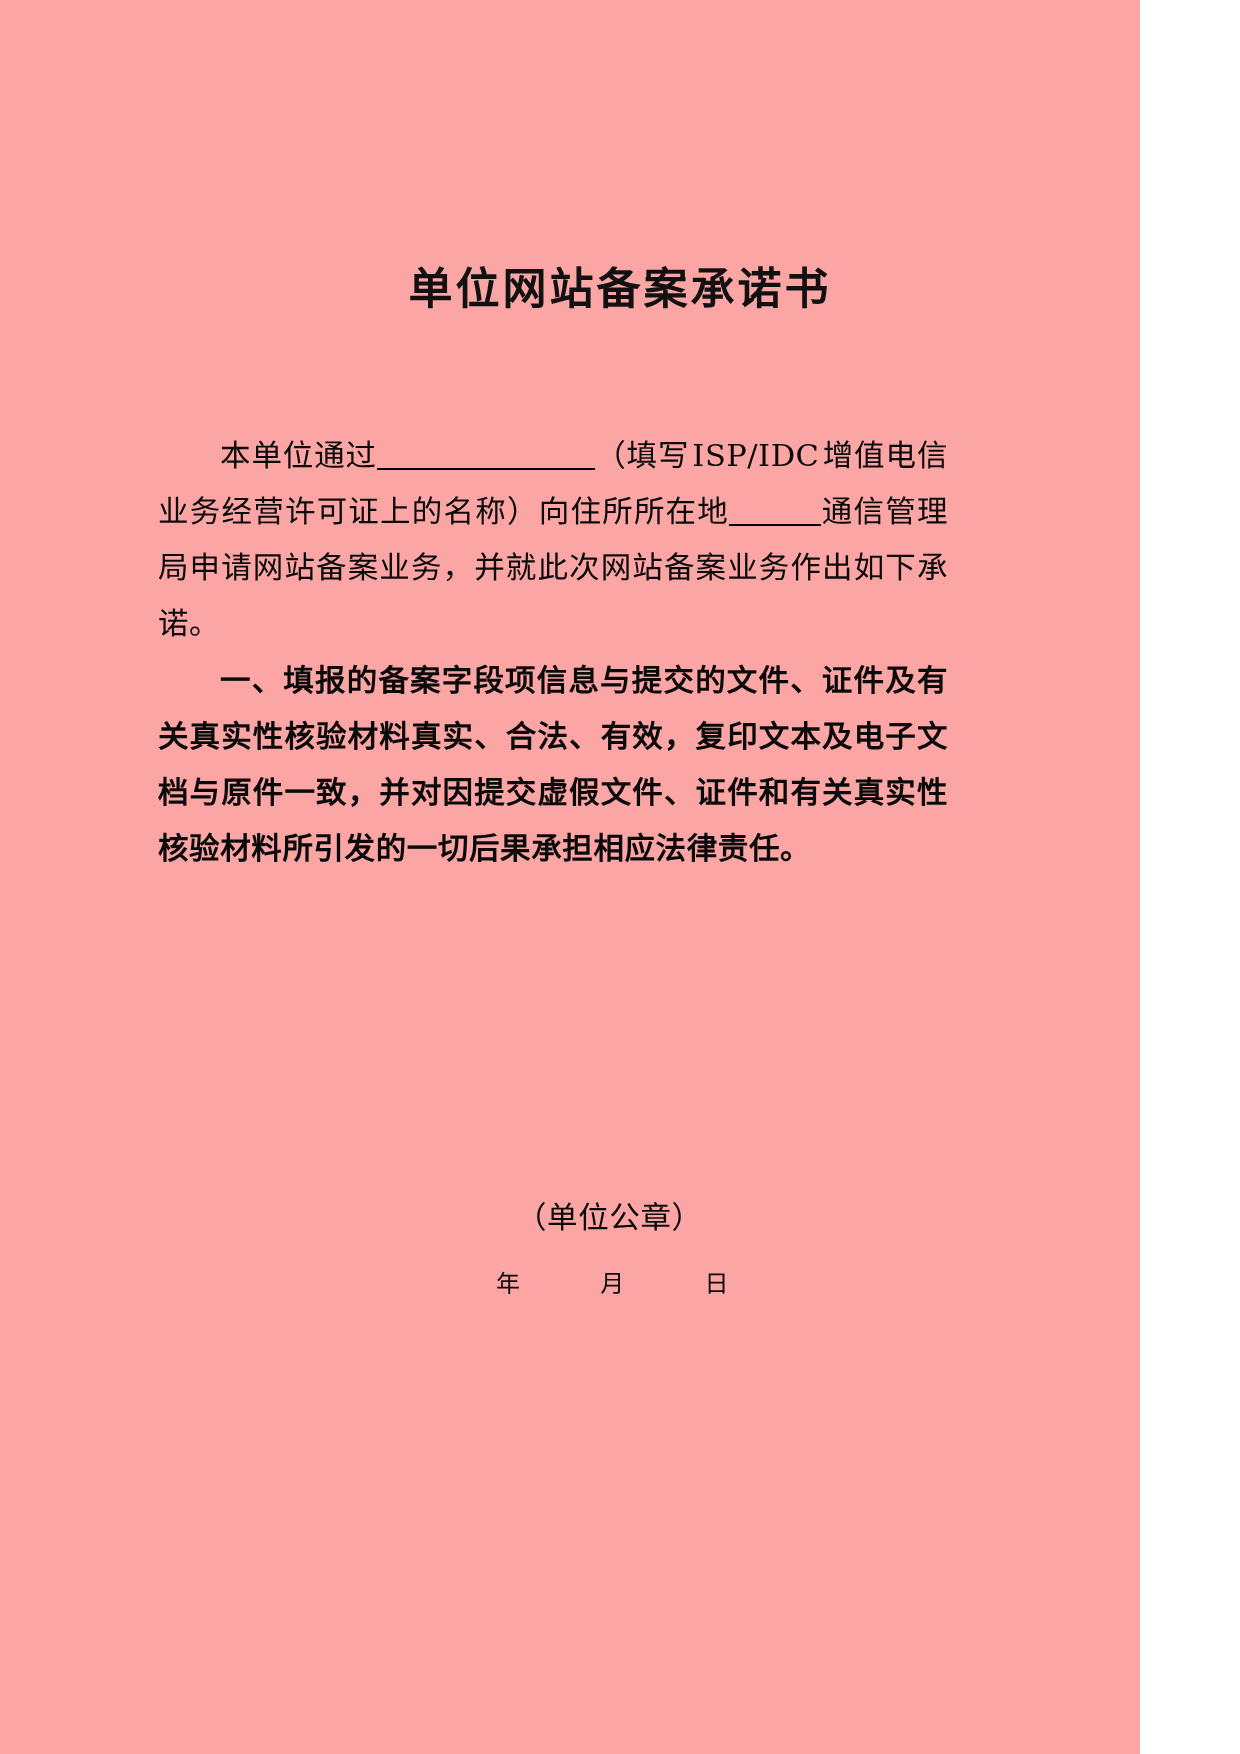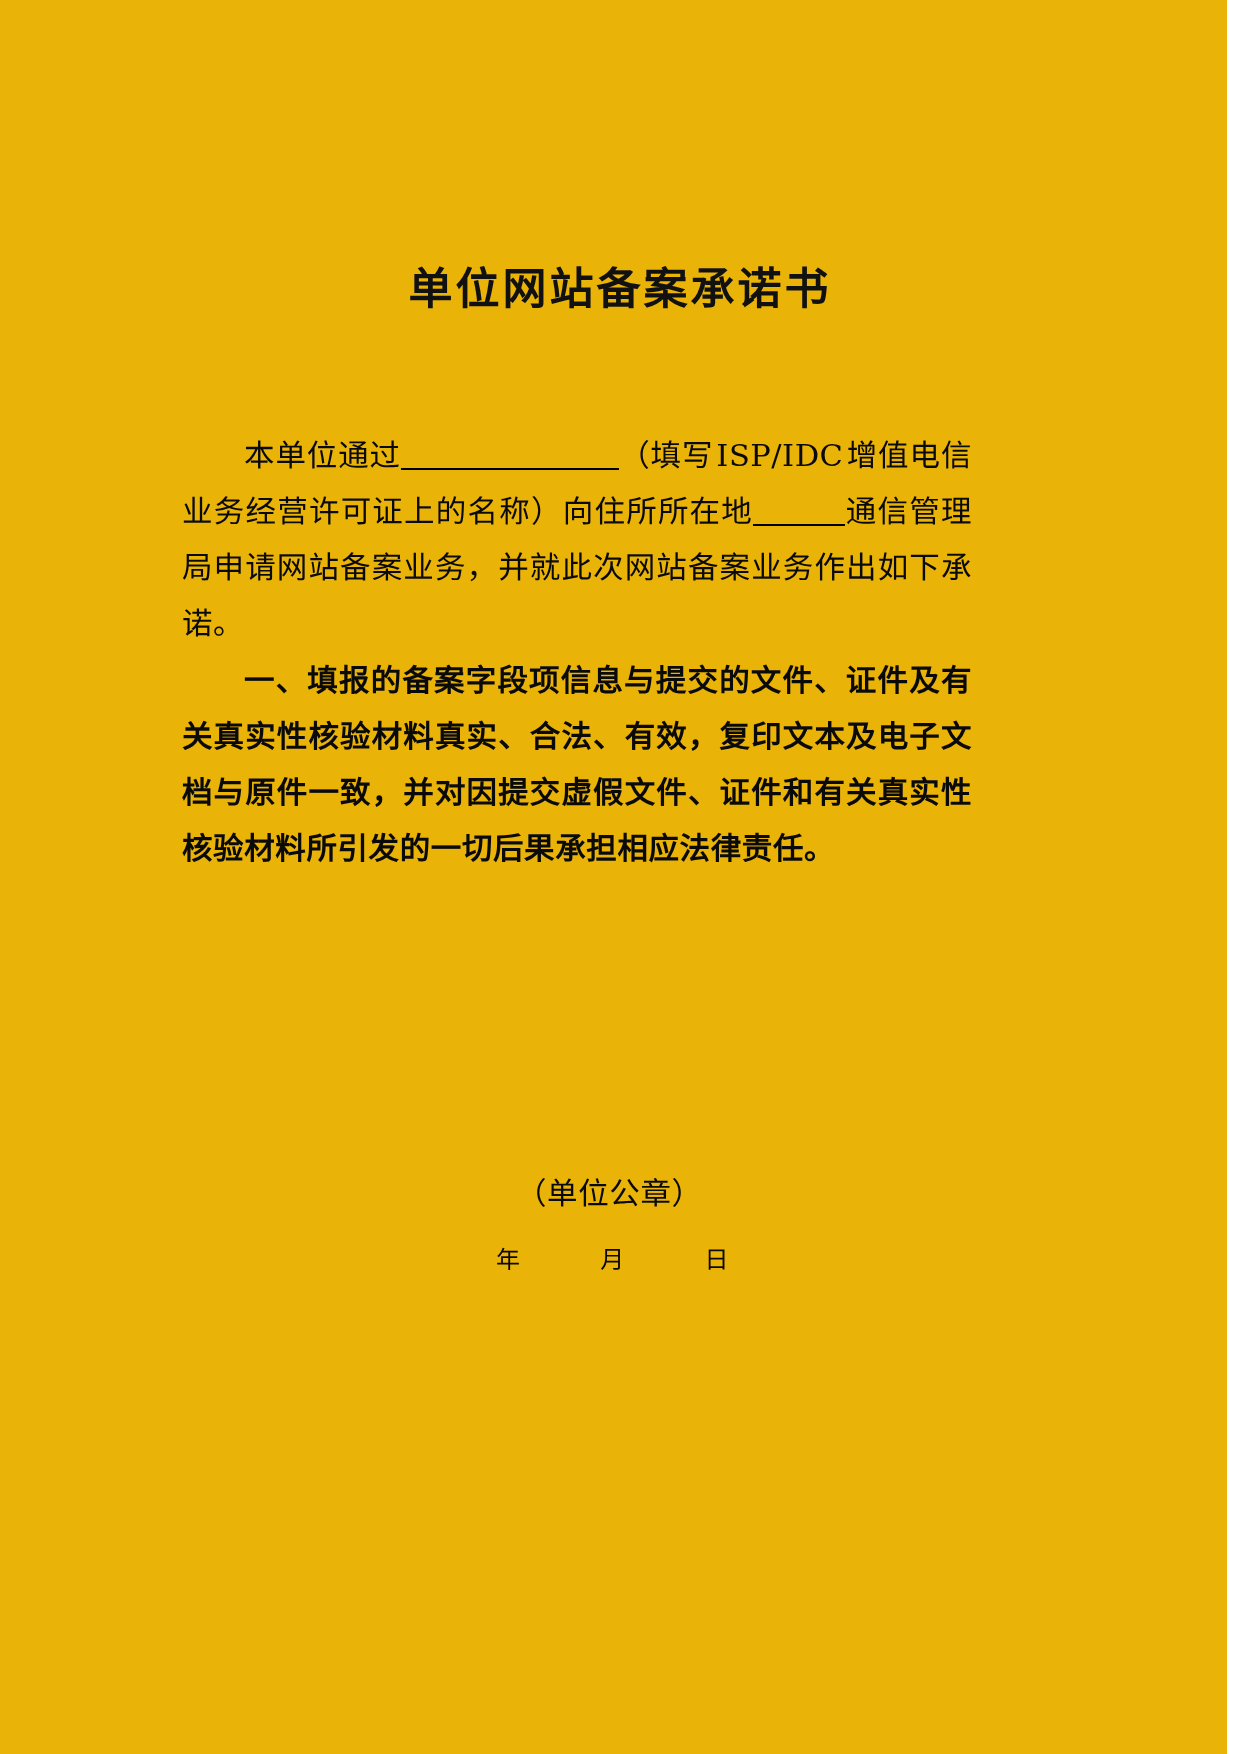--- a/index.html
+++ b/index.html
@@ -15,44 +15,44 @@
     overflow: hidden;
     font-family: "DejaVu Serif", "Liberation Serif", serif;
     color: #000000;
     -webkit-font-smoothing: antialiased;
   }
 
   .page {
     position: absolute;
     left: 0;
     top: 0;
-    width: 1227px;
+    width: 1140px;
     height: 1754px;
-    background: #eab308;
+    background: #fca5a5;
   }
 
   
   .doc-title {
     position: absolute;
     left: 0;
     top: 258px;
     width: 1240px;
     text-align: center;
     font-family: "DejaVu Sans", "Liberation Sans", sans-serif;
     font-weight: 700;
     font-size: 44px;
     letter-spacing: 3px;
     line-height: 62px;
     color: #111111;
   }
 
   
   .body-block {
     position: absolute;
-    left: 182px;
+    left: 158px;
     top: 428px;
     width: 790px;
   }
 
   .para {
     font-size: 30.5px;
     line-height: 56px;
     text-align: justify;
     text-justify: inter-ideograph;
     letter-spacing: 0.6px;
@@ -81,21 +81,21 @@
     vertical-align: -4px;
     height: 26px;
   }
   .blank-long { width: 218px; }
   .blank-short { width: 92px; }
 
   
   .sign-block {
     position: absolute;
     left: 166px;
-    top: 1166px;
+    top: 1190px;
     width: 790px;
   }
   .seal-line {
     font-size: 30.5px;
     line-height: 56px;
     letter-spacing: 0.6px;
     padding-left: 350px;
     color: #0a0a0a;
   }
   .date-line {

